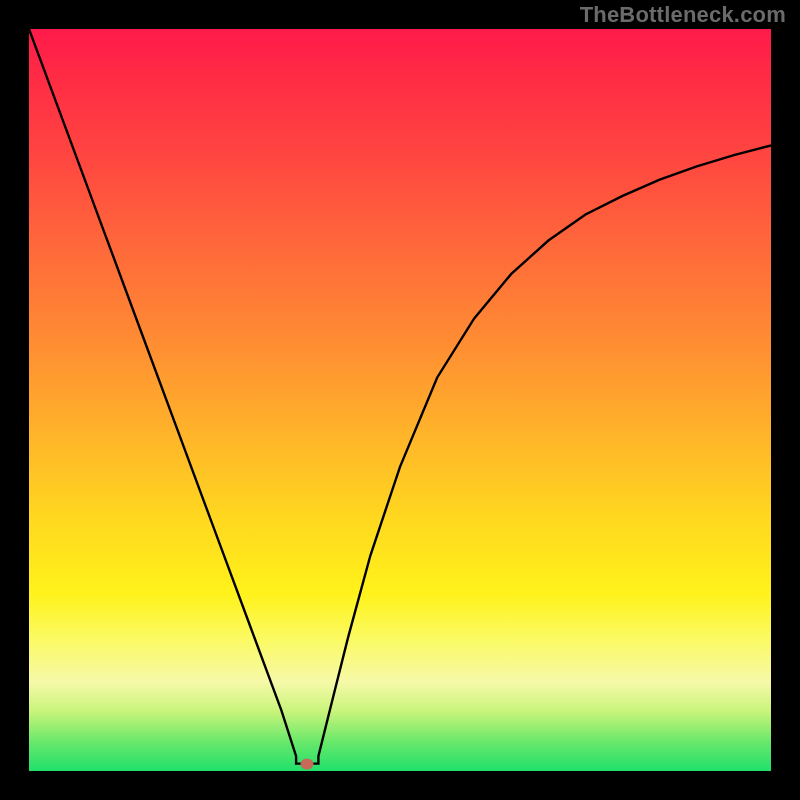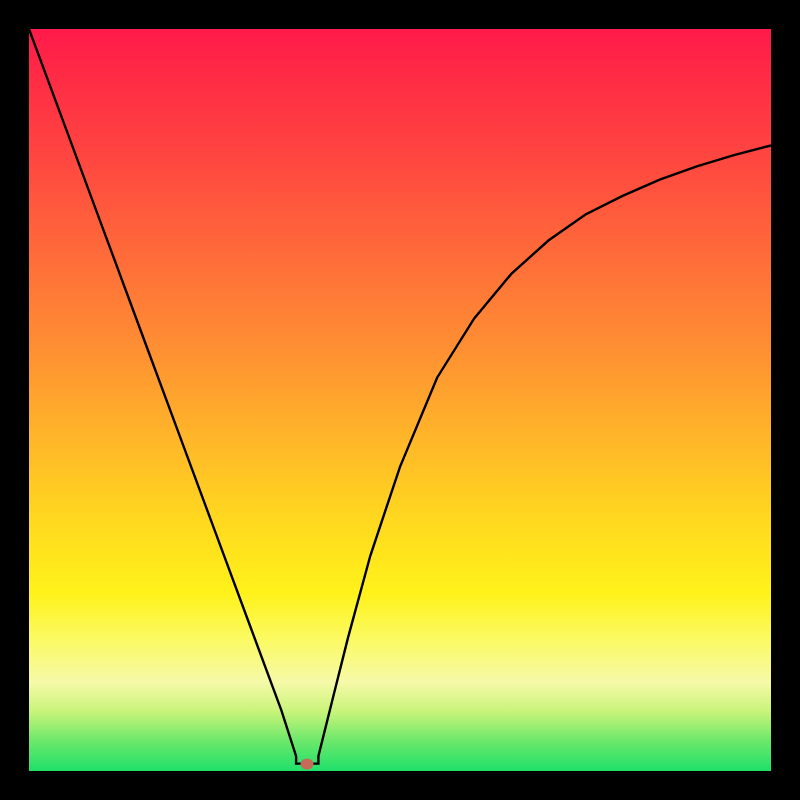--- a/index.html
+++ b/index.html
@@ -73,20 +73,21 @@
     background: #c86a5a;
     border-radius: 50%;
     transform: translate(-50%, -50%);
   }
 </style>
 </head>
 <body>
 
 <div class="frame">
 
+  <div class="watermark">TheBottleneck.com</div>
 
   <div class="plot-area">
     <div class="gradient"></div>
 
     <svg class="curve-svg" viewBox="0 0 742 742" preserveAspectRatio="none">
       <path class="curve-path" d="M0.0 0.0 L37.1 100.2 L74.2 200.3 L111.3 300.5 L148.4 400.7 L185.5 500.9 L222.6 601.0 L252.3 681.2 L267.1 727.2 L267.1 734.6 L278.3 734.6 L289.4 734.6 L289.4 727.2 L304.2 667.8 L319.1 608.4 L341.3 526.8 L371.0 437.8 L408.1 348.7 L445.2 289.4 L482.3 244.9 L519.4 211.5 L556.5 185.5 L593.6 166.9 L630.7 150.6 L667.8 137.3 L704.9 126.1 L742.0 116.5 "></path>
     </svg>
 
     <div class="marker" style="left: 278.25px; top: 735.322px; background: rgb(200, 106, 90);"></div>
   </div>

